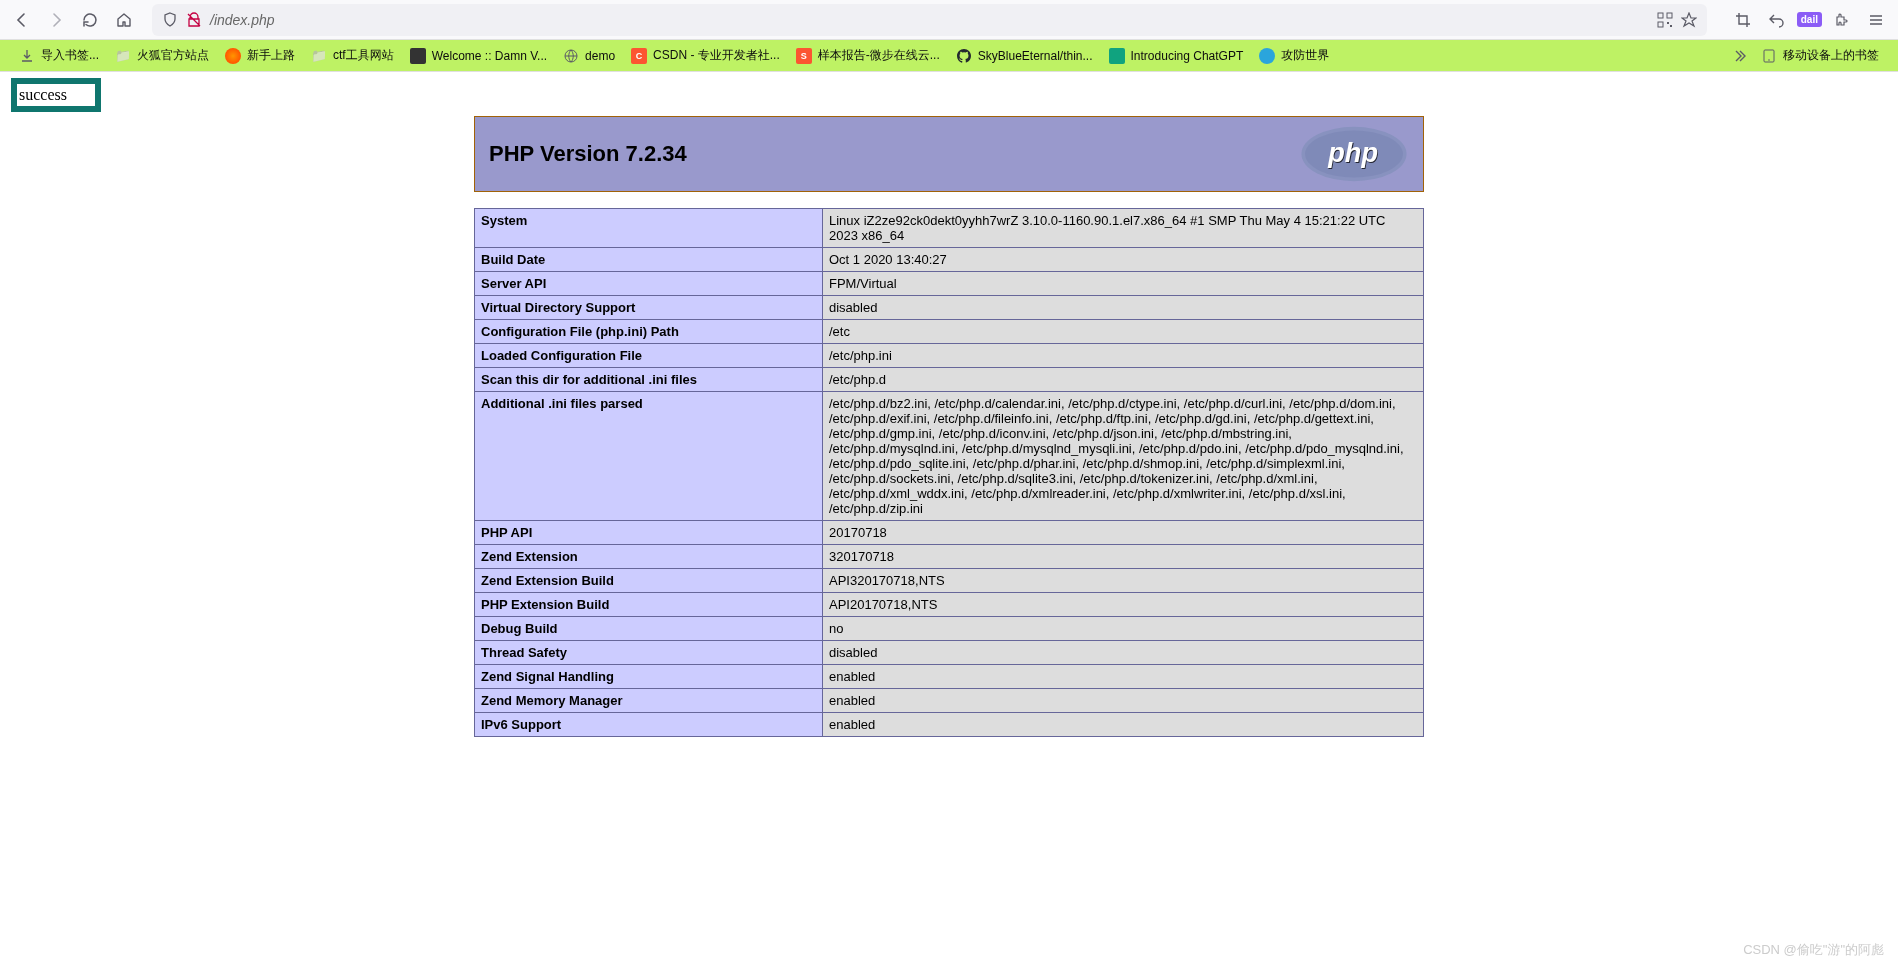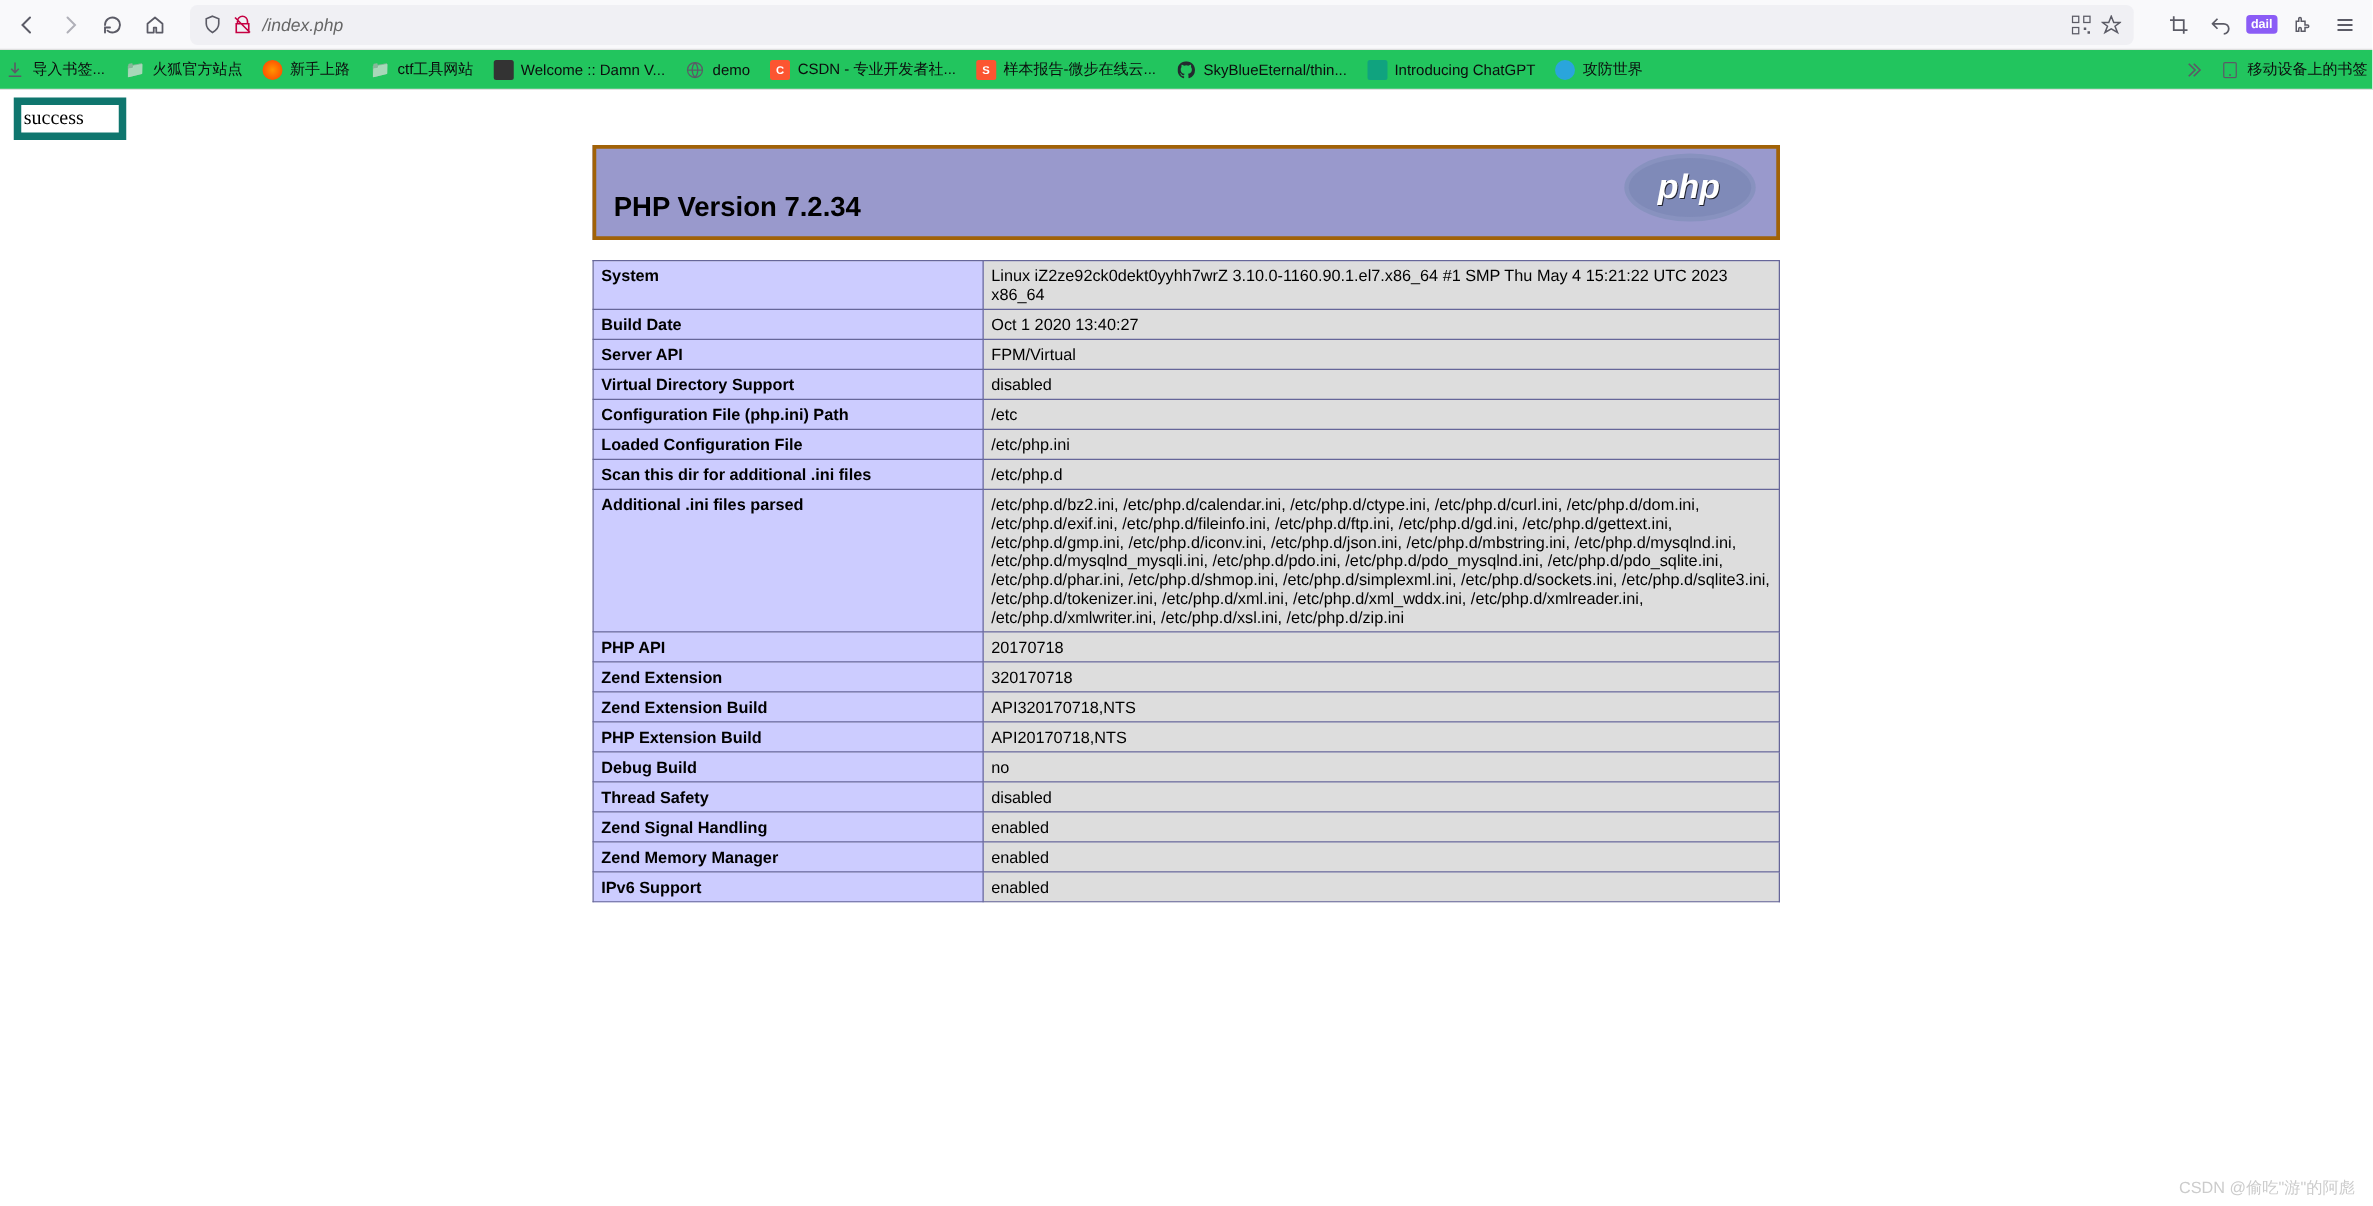--- a/index.html
+++ b/index.html
@@ -8,38 +8,38 @@
   
   .browser-toolbar { display: flex; align-items: center; height: 40px; padding: 4px 8px; background: #f9f9fb; border-bottom: 1px solid #e0e0e0; gap: 6px; }
   .nav-btn { width: 28px; height: 28px; display: flex; align-items: center; justify-content: center; color: #5b5b66; cursor: pointer; border-radius: 4px; }
   .url-bar { flex: 1; display: flex; align-items: center; background: #f0f0f4; border-radius: 6px; height: 32px; padding: 0 10px; margin: 0 8px; gap: 8px; font-style: italic; }
   .url-icon { color: #5b5b66; }
   .url-text { flex: 1; color: #666; font-size: 14px; }
   .toolbar-right { display: flex; align-items: center; gap: 6px; margin-left: 8px; }
   .dail-badge { background: #8b5cf6; color: #fff; font-size: 10px; font-weight: bold; padding: 2px 4px; border-radius: 3px; }
   
   
-  .bookmarks-bar { display: flex; align-items: center; height: 32px; padding: 0 4px; background: #22c55e; border-bottom: 1px solid #e0e0e0; gap: 16px; font-size: 12px; }
+  .bookmarks-bar { display: flex; align-items: center; height: 32px; padding: 0 19px; background: #bef264; border-bottom: 1px solid #e0e0e0; gap: 16px; font-size: 12px; }
   .bookmark-item { display: flex; align-items: center; gap: 6px; color: #0c0c0d; white-space: nowrap; cursor: pointer; }
   .bookmark-icon { width: 16px; height: 16px; display: flex; align-items: center; justify-content: center; }
   .bm-folder::before { content: "📁"; font-size: 13px; filter: grayscale(100%) opacity(0.7); }
   .bookmarks-overflow { margin-left: auto; display: flex; align-items: center; gap: 12px; }
   
   
   .page-content { position: relative; padding-top: 8px; }
   .success-box { position: absolute; top: 6px; left: 0; border: 6px solid #0f766e; padding: 2px 28px 2px 2px; font-family: "Times New Roman", serif; font-size: 16px; margin-left: 11px; }
   
   .phpinfo-wrap { width: 950px; margin: 36px auto 0; }
-  .phpinfo-header { background: #9999cc; border: 3px solid #a16207; padding: 10px 14px; display: flex; align-items: flex-end; justify-content: space-between; height: 76px; }
+  .phpinfo-header { background: #9999cc; border: 1px solid #a16207; padding: 10px 14px; display: flex; align-items: center; justify-content: space-between; height: 76px; }
   .phpinfo-title { font-size: 22px; font-weight: bold; color: #000; }
   .php-logo { width: 110px; height: 58px; }
   
   .phpinfo-table { width: 100%; border-collapse: collapse; margin-top: 16px; }
   .phpinfo-table td { border: 1px solid #666699; padding: 4px 6px; font-size: 13px; vertical-align: top; }
-  .phpinfo-table .e { background: #ccccff; font-weight: bold; width: 312px; }
+  .phpinfo-table .e { background: #ccccff; font-weight: bold; width: 348px; }
   .phpinfo-table .v { background: #ddd; word-break: break-word; }
   
   .watermark { position: fixed; bottom: 6px; right: 14px; color: #ccc; font-size: 13px; }
 </style>
 </head>
 <body>
 
 <div class="browser-toolbar">
   <div class="nav-btn">
     <svg width="16" height="16" viewBox="0 0 16 16">

